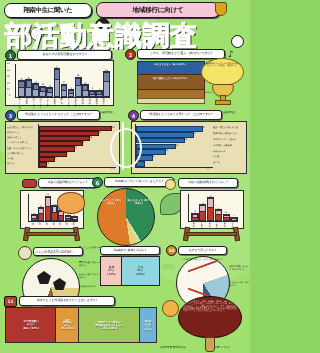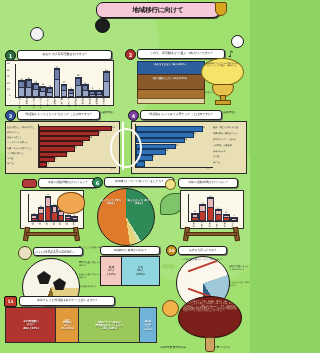--- a/index.html
+++ b/index.html
@@ -49,30 +49,36 @@
      background:#7a1f1a;border:1.3px solid #2a0d0a;color:#f6e7c9;font-size:2px;
      line-height:1.15;padding:3px 4px;box-sizing:border-box;overflow:hidden;text-align:justify;}
   .trophy{position:absolute;}
   .foot{position:absolute;font-size:2.6px;color:#111;}
 </style>
 </head>
 <body>
 
 <div class="poster">
 
+  <div class="abs ttl-ribbon" style="left:4px;top:3px;width:86px;height:13px;font-size:6.4px;">
+    <span>翔南中生に聞いた</span>
+  </div>
 
   <div class="abs ttl-ribbon pk" style="left:96px;top:2px;width:122px;height:14px;font-size:6.6px;">
     <span>地域移行に向けて</span>
   </div>
 
   <div class="abs" style="left:30px;top:27px;width:12px;height:12px;border-radius:50%;background:#f2f2f2;border:1px solid #222;"></div>
   <div class="abs" style="left:95px;top:18px;width:13px;height:13px;border-radius:50%;background:#1d1d1d;border:1px solid #111;"></div>
   <div class="abs" style="left:231px;top:35px;width:11px;height:11px;border-radius:50%;background:#fff;border:1px solid #111;"></div>
   <div class="abs" style="left:215px;top:2px;width:10px;height:12px;background:#d9a520;border:1px solid #6b4a08;border-radius:2px 2px 6px 6px;"></div>
 
+  <div class="abs bigtitle" style="left:5px;top:18px;font-size:27px;">
+    <span>部活動意識調査</span>
+  </div>
 
   <div class="abs num-badge" style="left:5px;top:50px;width:9px;height:9px;background:#2c6d3f;font-size:5px;">
     <span>1</span>
   </div>
   <div class="abs qbox" style="left:17px;top:50px;width:93px;height:8px;font-size:3px;">
     <span>あなたの入部部活動は何ですか?</span>
   </div>
 
   <div class="abs panel white" style="left:5px;top:60px;width:107px;height:44px;">
     <div class="axis" style="left:9px;top:3px;width:.7px;height:33px;"></div>

